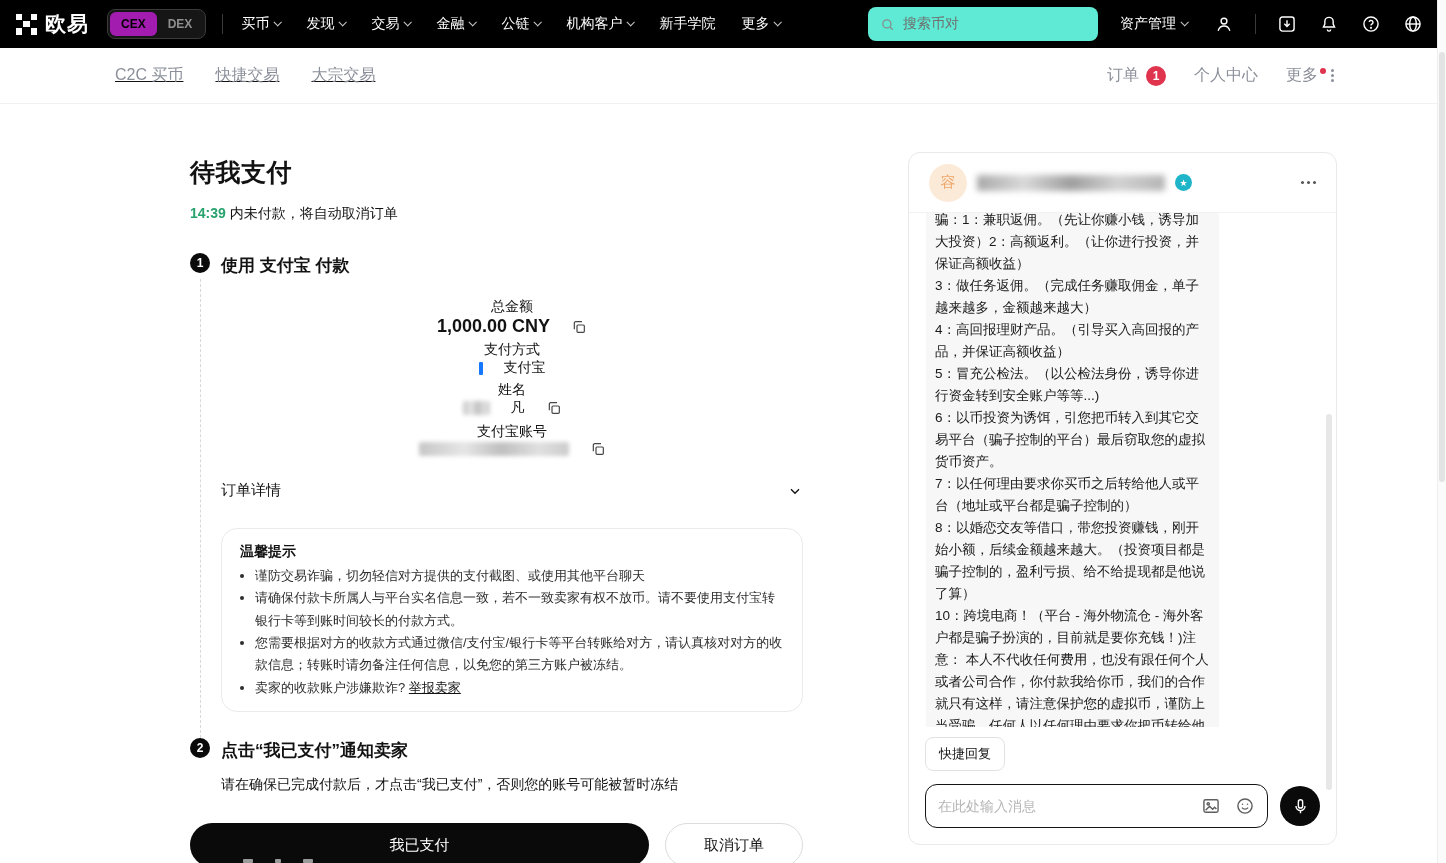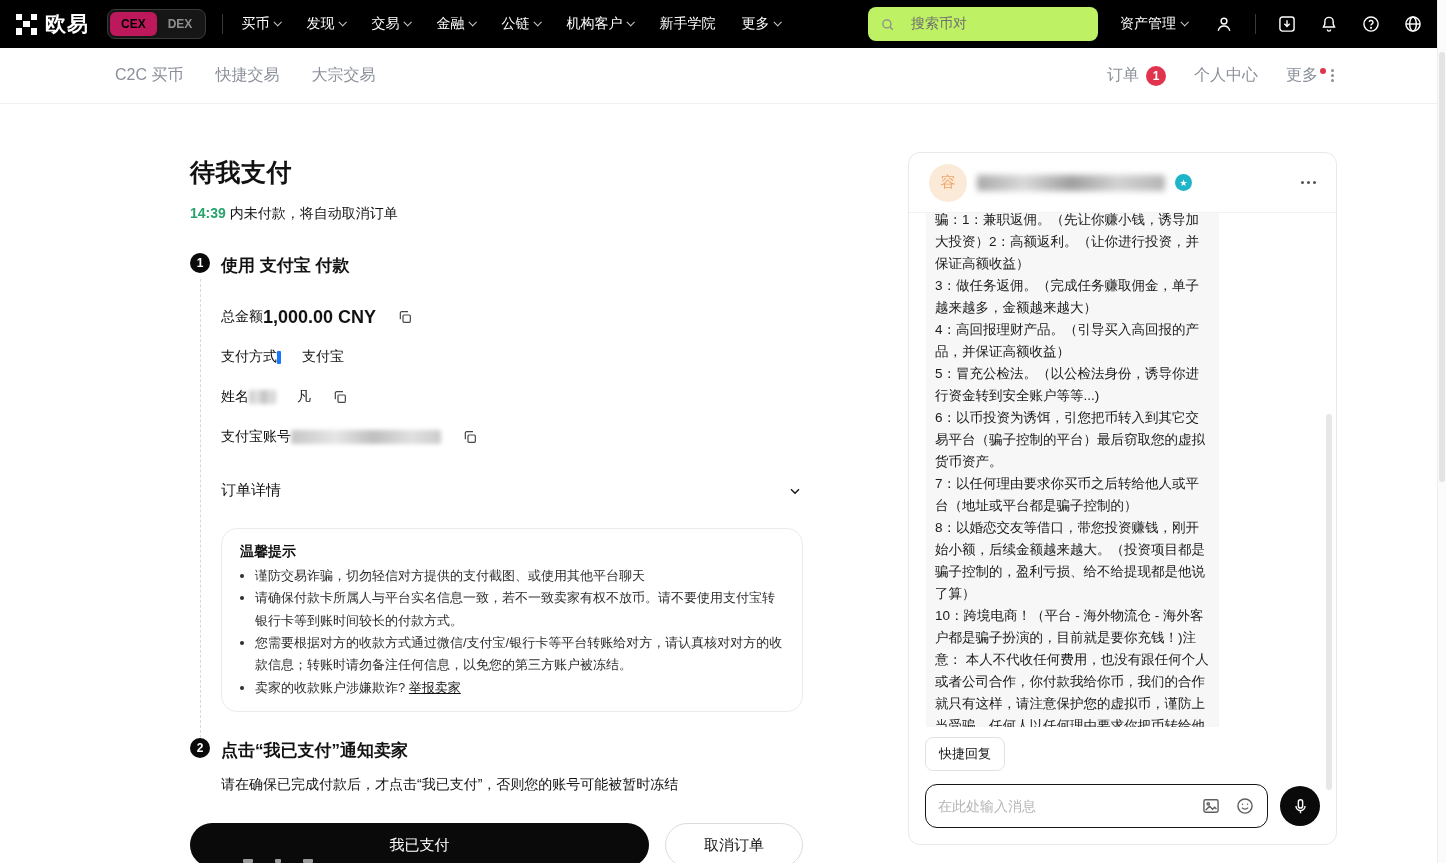--- a/index.html
+++ b/index.html
@@ -10,34 +10,34 @@
 
   
   .topnav { height:48px; background:#000; display:flex; align-items:center; padding:0 16px; }
   .brand { display:flex; align-items:center; gap:8px; margin-right:18px; }
   .logo-grid { width:21px; height:21px; display:grid; grid-template-columns:repeat(3,1fr); grid-template-rows:repeat(3,1fr); gap:1px; }
   .logo-grid i { display:block; }
   .logo-grid i:nth-child(odd) { background:#fff; }
   .brand-name { color:#fff; font-size:21px; font-weight:bold; letter-spacing:1px; }
   .toggle { display:flex; background:#161616; border:1px solid #3a3a3a; border-radius:8px; padding:2px; margin-right:16px; }
   .seg { font-size:12px; font-weight:bold; padding:5px 11px; border-radius:6px; color:#8f8f8f; cursor:pointer; }
-  .seg.active { background:#be185d; color:#000; }
+  .seg.active { background:#a21caf; color:#000; }
   .nav-sep { width:1px; height:20px; background:#3a3a3a; margin-right:18px; }
   .nav-items { display:flex; gap:26px; }
   .nav-item { display:flex; align-items:center; gap:5px; color:#fff; font-size:14px; cursor:pointer; white-space:nowrap; }
   .chev { width:6px; height:6px; border-right:1.5px solid #c9c9c9; border-bottom:1.5px solid #c9c9c9; transform:rotate(45deg) translateY(-1px); margin-top:-3px; }
-  .search { margin-left:auto; width:230px; height:34px; background:#bef264; border-radius:8px; display:flex; align-items:center; gap:16px; padding:0 12px; }
+  .search { margin-left:auto; width:230px; height:34px; background:#5eead4; border-radius:8px; display:flex; align-items:center; gap:8px; padding:0 12px; }
   .search span { color:#6f6f6f; font-size:14px; }
   .assets { display:flex; align-items:center; gap:5px; color:#fff; font-size:14px; margin:0 20px 0 22px; white-space:nowrap; cursor:pointer; }
   .top-icons { display:flex; align-items:center; gap:8px; }
   .icon-btn { width:34px; height:34px; display:flex; align-items:center; justify-content:center; cursor:pointer; }
 
   
   .subnav { height:56px; border-bottom:1px solid #f0f0f0; display:flex; align-items:center; padding:0 112px 0 115px; }
-  .subtabs { display:flex; gap:32px; }
+  .subtabs { display:flex; gap:32px;text-decoration:underline; }
   .subtab { font-size:16px; color:#8a8f99; cursor:pointer; white-space:nowrap; }
   .subnav-right { margin-left:auto; display:flex; align-items:center; gap:28px;text-align:right; }
   .sub-link { font-size:16px; color:#8a8f99; display:flex; align-items:center; cursor:pointer; white-space:nowrap; position:relative; }
   .badge { background:#e0334d; color:#fff; border-radius:50%; width:20px; height:20px; font-size:12px; font-weight:bold; display:inline-flex; align-items:center; justify-content:center; margin-left:7px; }
   .red-dot { width:6px; height:6px; background:#e0334d; border-radius:50%; margin:-10px 2px 0 2px; }
   .vdots { display:flex; flex-direction:column; gap:2px; margin-left:3px; }
   .vdots i { width:3px; height:3px; background:#8a8f99; border-radius:50%; }
 
   
   .main { position:absolute; left:190px; top:156px; width:613px; }
@@ -46,21 +46,21 @@
   .countdown b { color:#27a36d; }
 
   .step { display:flex; }
   .rail { width:20px; display:flex; flex-direction:column; align-items:center; flex-shrink:0; }
   .dot { width:20px; height:20px; border-radius:50%; background:#0a0a0a; color:#fff; font-size:12px; font-weight:bold; display:flex; align-items:center; justify-content:center; flex-shrink:0; }
   .dash { flex:1; width:0; border-left:1px dashed #d8d8d8; margin-top:6px; }
   .step-body { flex:1; padding-left:11px; }
   .step-title { font-size:17px; font-weight:bold; margin-top:1px; }
 
   .fields { margin-top:20px; }
-  .frow { display:flex; justify-content:flex-start; align-items:center; height:40px; font-size:14px; }
+  .frow { display:flex; justify-content:flex-end; align-items:center; height:40px; font-size:14px;flex-direction:column; }
   .flabel { color:#121212; }
   .fval { display:flex; align-items:center; gap:21px; }
   .amount { font-size:18px; font-weight:bold; }
   .alipay-bar { width:4px; height:13px; background:#1677ff; border-radius:1px; }
   .blurred { height:14px; border-radius:2px; background:linear-gradient(90deg,#c6c6c6,#e6e6e6 30%,#bfbfbf 55%,#e0e0e0 80%,#cccccc); filter:blur(2px); }
   .blur-name { width:27px; }
   .blur-acct { width:150px; }
   .copy-ic { cursor:pointer; }
 
   .details-row { display:flex; justify-content:space-between; align-items:center; margin-top:24px; font-size:15px; cursor:pointer; }

